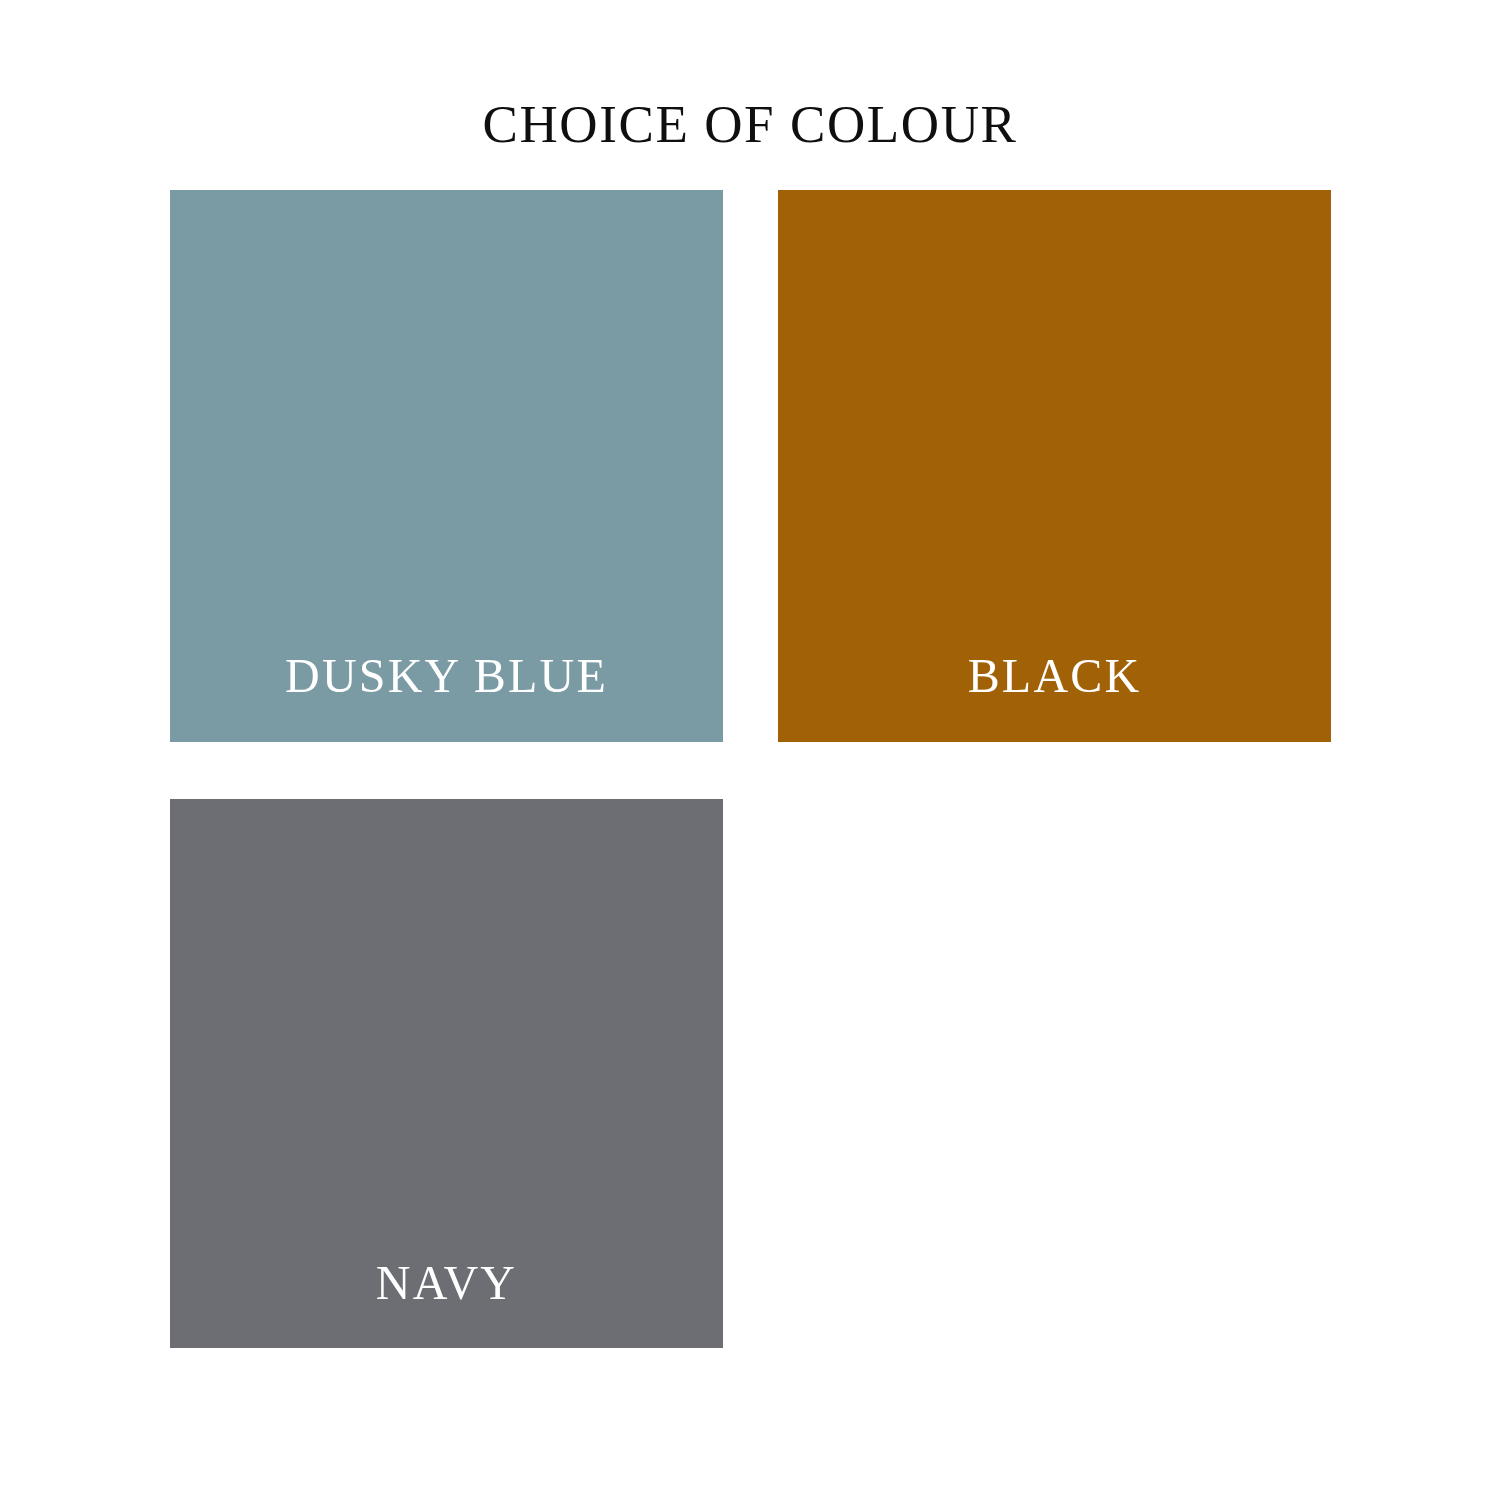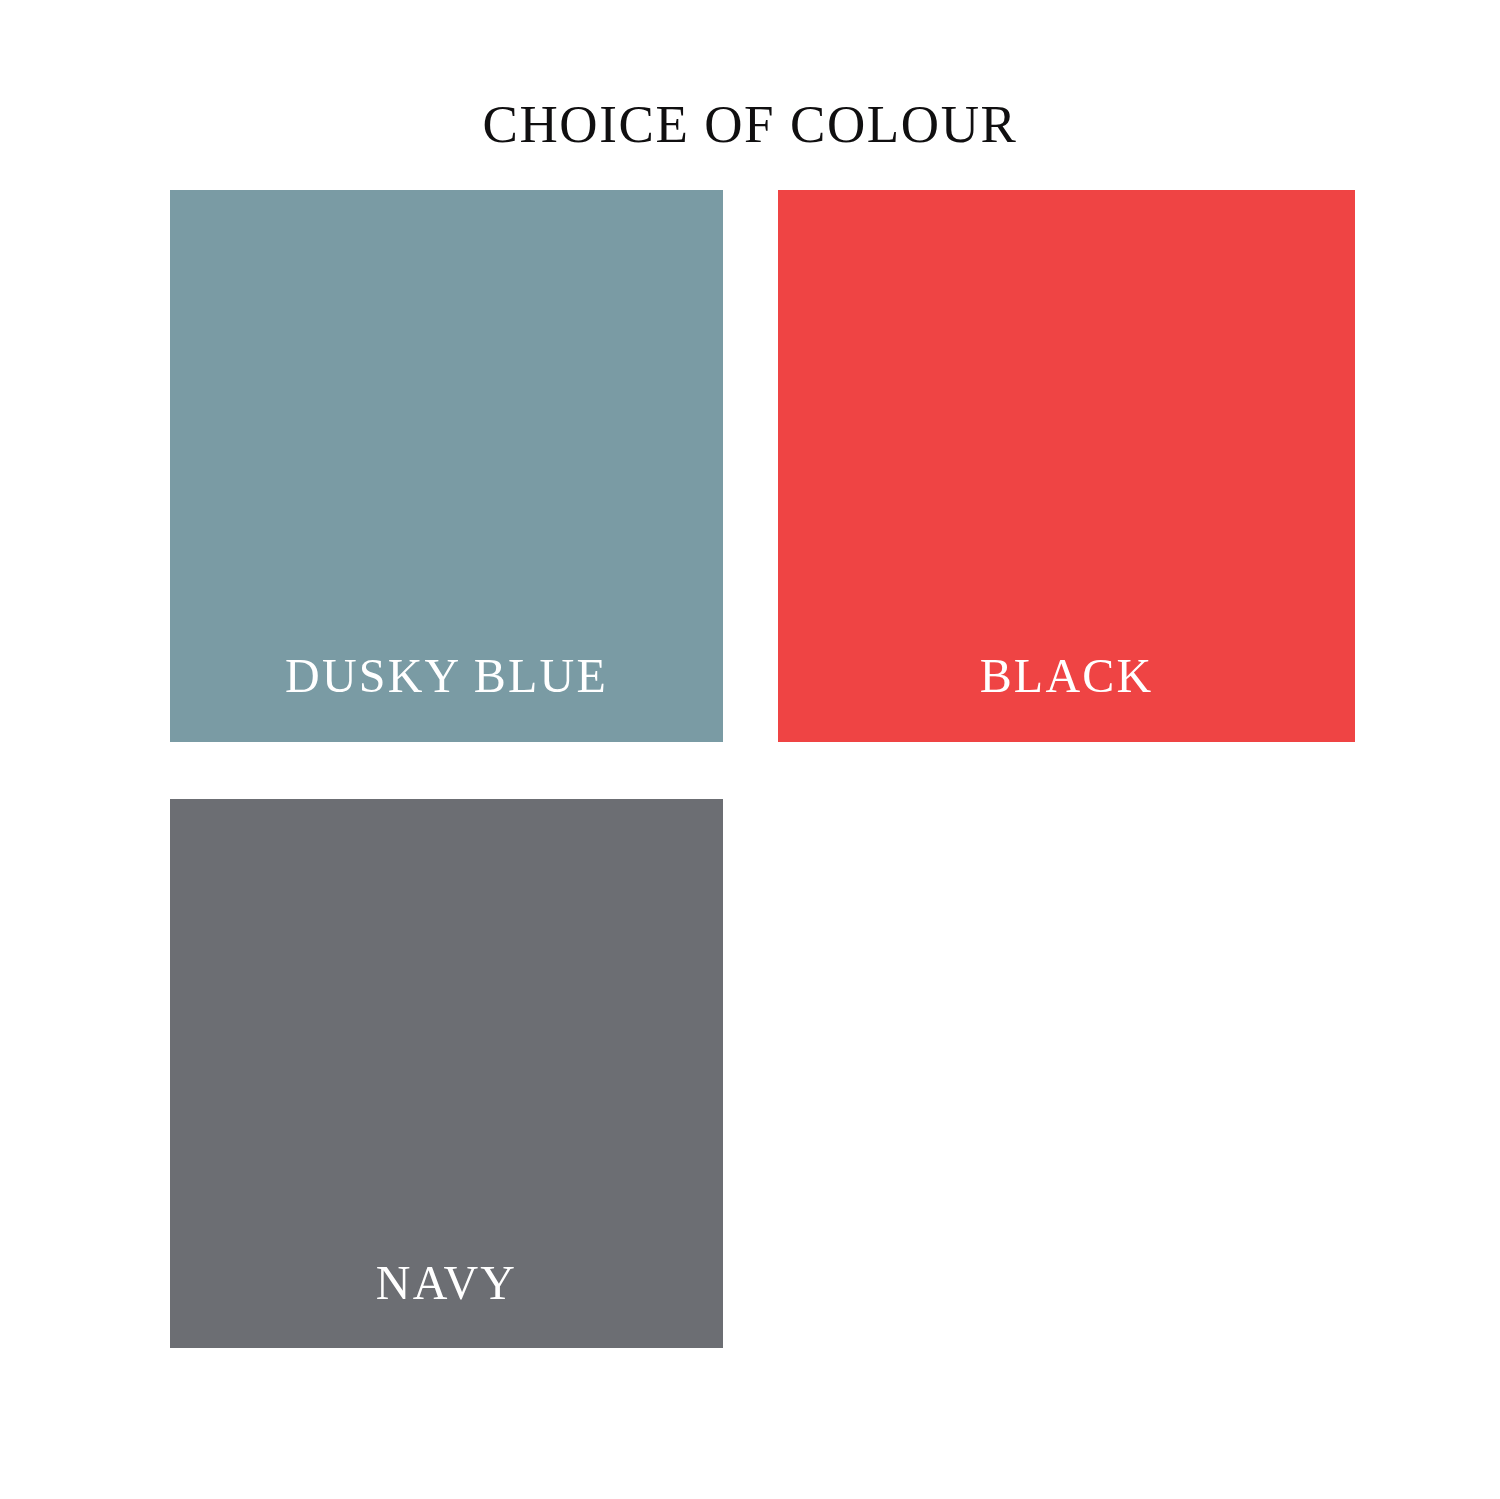--- a/index.html
+++ b/index.html
@@ -84,21 +84,21 @@
 
   <h1 id="page-title" style="color: rgb(16, 15, 16);">CHOICE OF COLOUR</h1>
 
   <div id="swatch-grid">
 
     <div class="swatch" style="background: rgb(122, 155, 164);">
       <span class="swatch-label" style="color: rgb(255, 255, 255);">DUSKY BLUE</span>
     </div>
 
 
-    <div class="swatch" style="background: #ef4444; padding-left: 24px;">
+    <div class="swatch" style="background: #a16207;">
       <span class="swatch-label" style="color: rgb(255, 255, 255);">BLACK</span>
     </div>
 
     <div class="swatch" style="background: rgb(108, 110, 115);">
       <span class="swatch-label" style="color: rgb(255, 255, 255);">NAVY</span>
     </div>
 
   </div>
 </div>
 

